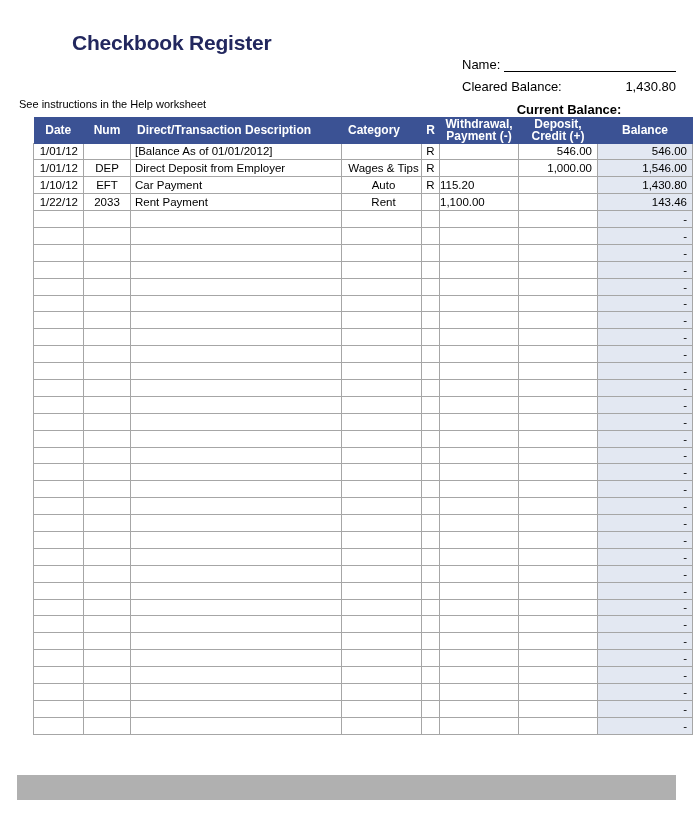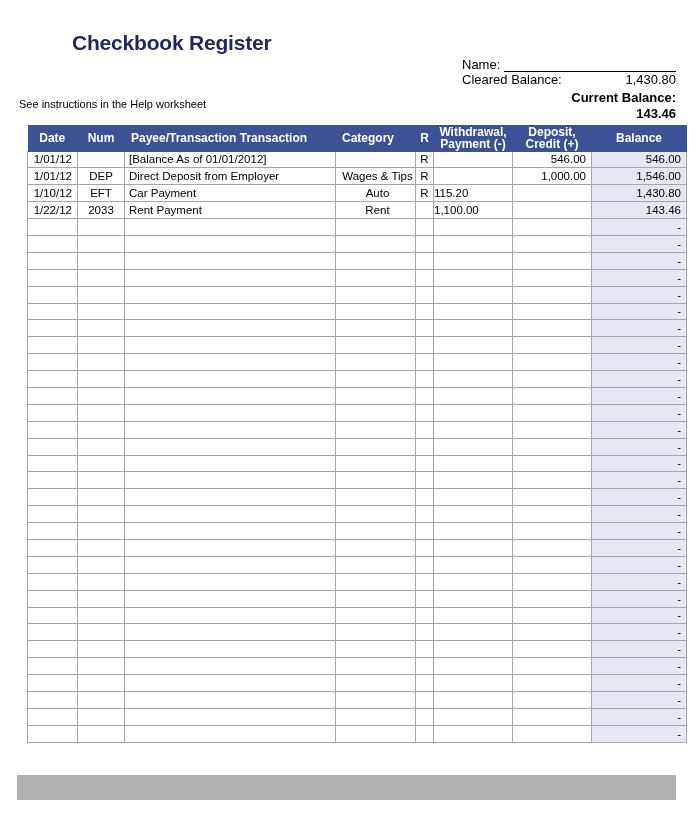--- a/index.html
+++ b/index.html
@@ -58,49 +58,49 @@
 
   .bal-block {
     position: absolute;
     left: 462px;
     top: 72px;
     width: 214px;
   }
   .bal-line {
     display: flex;
     justify-content: space-between;
-    align-items: flex-end;
+    align-items: center;
     font-size: 13px;
     color: #000;
     line-height: 16px;
     margin-bottom: 2px;
     white-space: nowrap;
+    margin-top: 7px;
   }
   .bal-line.current { font-weight: bold; flex-direction: column; }
   .bal-label { }
   .bal-value { }
 
   .instructions {
     position: absolute;
     left: 19px;
     top: 98px;
     font-size: 11px;
     color: #000;
     white-space: nowrap;
   }
 
   
   .register {
     position: absolute;
-    left: 27px;
+    left: 33px;
     top: 117px;
     width: 659px;
     border-collapse: collapse;
     table-layout: fixed;
-    margin-top: 8px;
   }
   .register th, .register td {
     padding: 0;
     margin: 0;
   }
 
   thead th {
     background: #3b5294;
     color: #ffffff;
     font-size: 12px;
@@ -196,21 +196,21 @@
         <col class="w-cat">
       <col class="w-r">
         <col class="w-wd">
         <col class="w-dep">
         <col class="w-bal">
     </colgroup>
     <thead>
       <tr>
         <th>Date</th>
         <th>Num</th>
-        <th class="th-left">Payee/Transaction Transaction</th>
+        <th class="th-left">Direct/Transaction Description</th>
         <th class="th-left">Category</th>
         <th>R</th>
         <th>
           <span class="two-line">Withdrawal,</span>
           <span class="two-line">Payment (-)</span>
         </th>
         <th>
           <span class="two-line">Deposit,</span>
           <span class="two-line">Credit (+)</span>
         </th>

